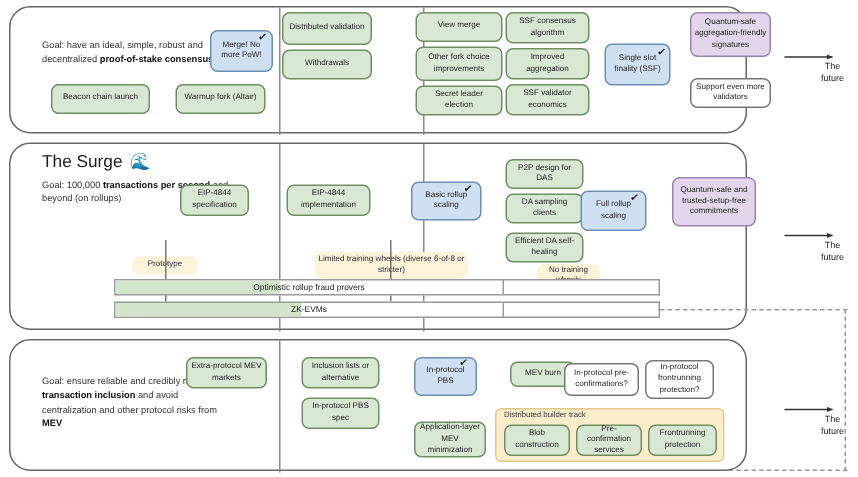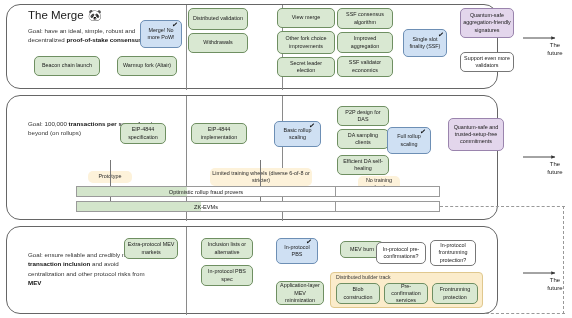--- a/index.html
+++ b/index.html
@@ -160,23 +160,20 @@
       <path d="M523,157 L555,157"></path>
       <path d="M523,273 L555,273"></path>
     </g>
   </svg>
 
   <div class="row merge">
     <div class="vline" style="left:179px; top:0; height:85px;"></div>
     <div class="vline" style="left:275px; top:0; height:85px;"></div>
   </div>
 
-  <div class="title" style="left:28px; top:9px;">
-    <span>The Merge</span><span class="emoji">🐼</span>
-  </div>
   <div class="goal" style="left:28px; top:26px;">
     <span>Goal: have an ideal, simple, robust and decentralized </span><b>proof-of-stake consensus</b>
   </div>
 
   <div class="node n-green" style="left:34px; top:56px; width:66px; height:20px;">
       <span>Beacon chain launch</span>
     </div>
   <div class="node n-green" style="left:117px; top:56px; width:60px; height:20px;">
       <span>Warmup fork (Altair)</span>
     </div>
@@ -227,20 +224,23 @@
   <div class="future" style="left:538px; top:42px;">
     <div>The</div>
       <div>future</div>
   </div>
 
   <div class="row surge">
     <div class="vline" style="left:179px; top:0; height:125px;"></div>
     <div class="vline" style="left:275px; top:0; height:125px;"></div>
   </div>
 
+  <div class="title" style="left:28px; top:101px;">
+    <span>The Surge</span><span class="emoji">🌊</span>
+  </div>
   <div class="goal" style="left:28px; top:119px;">
     <span>Goal: 100,000 </span><b>transactions per second</b><span> and beyond (on rollups)</span>
   </div>
 
   <div class="node n-green" style="left:120px; top:123px; width:46px; height:21px;">
       <span>EIP-4844 specification</span>
     </div>
   <div class="node n-green" style="left:191px; top:123px; width:56px; height:21px;">
       <span>EIP-4844 implementation</span>
     </div>

